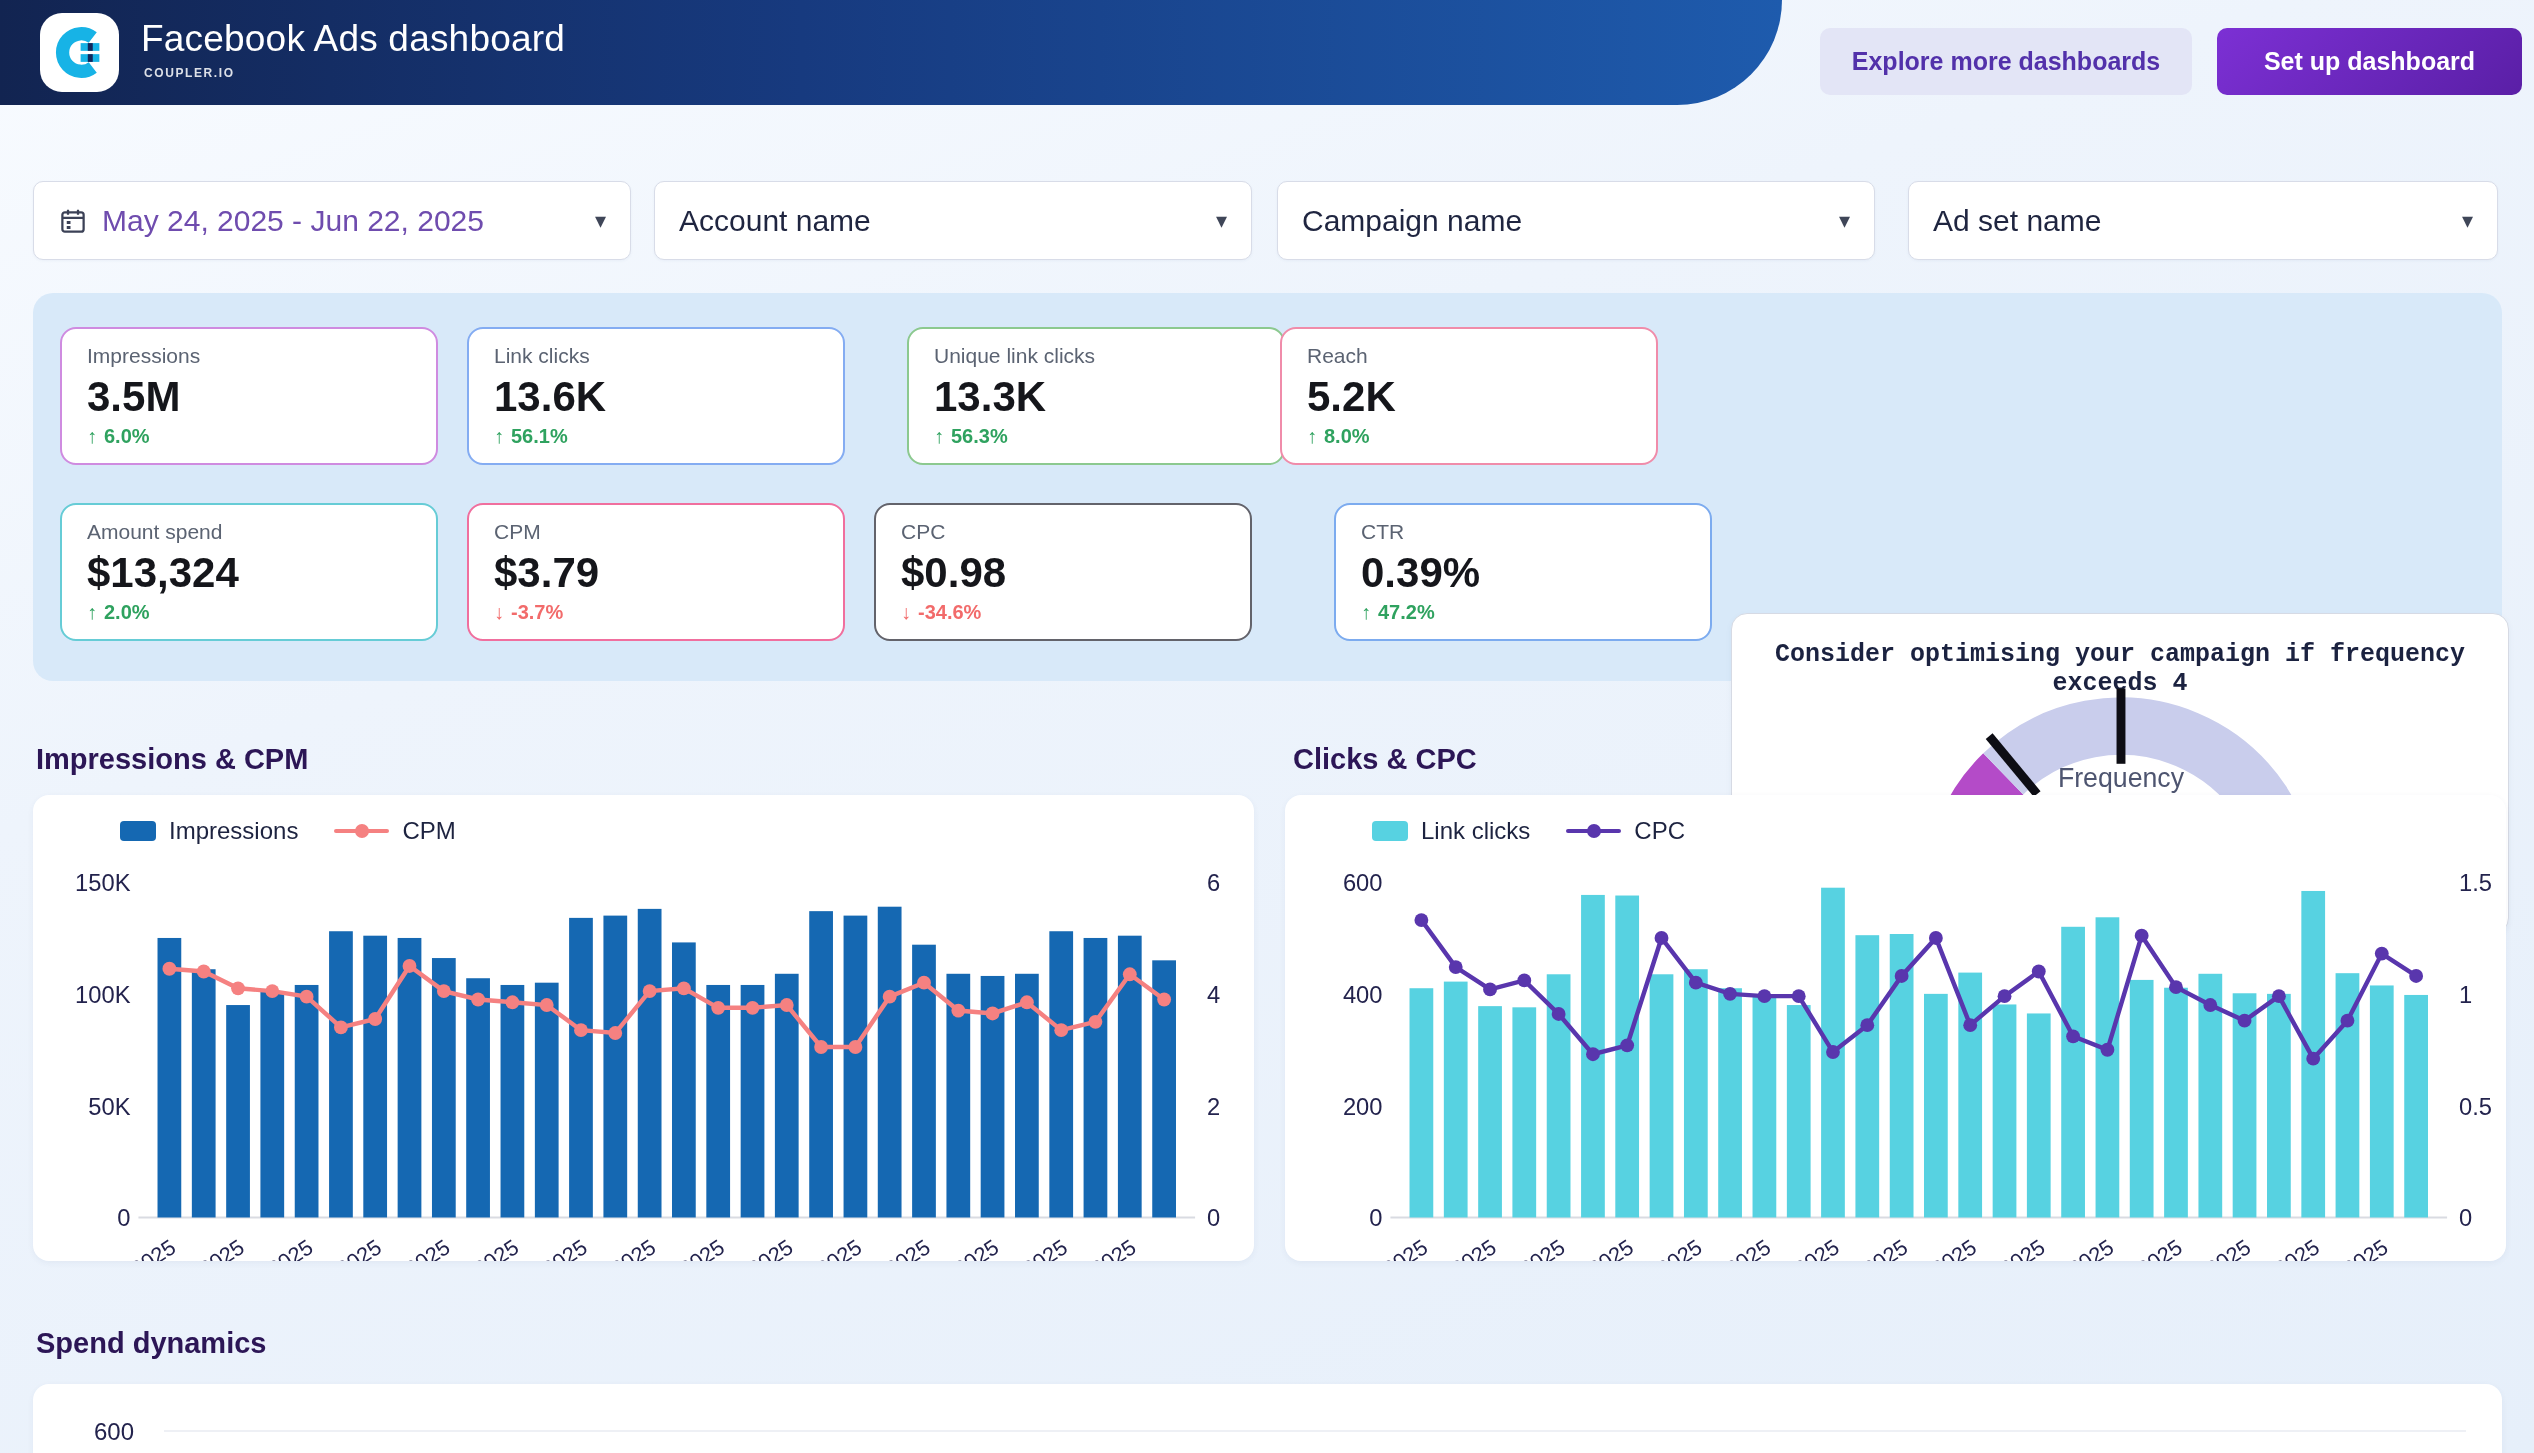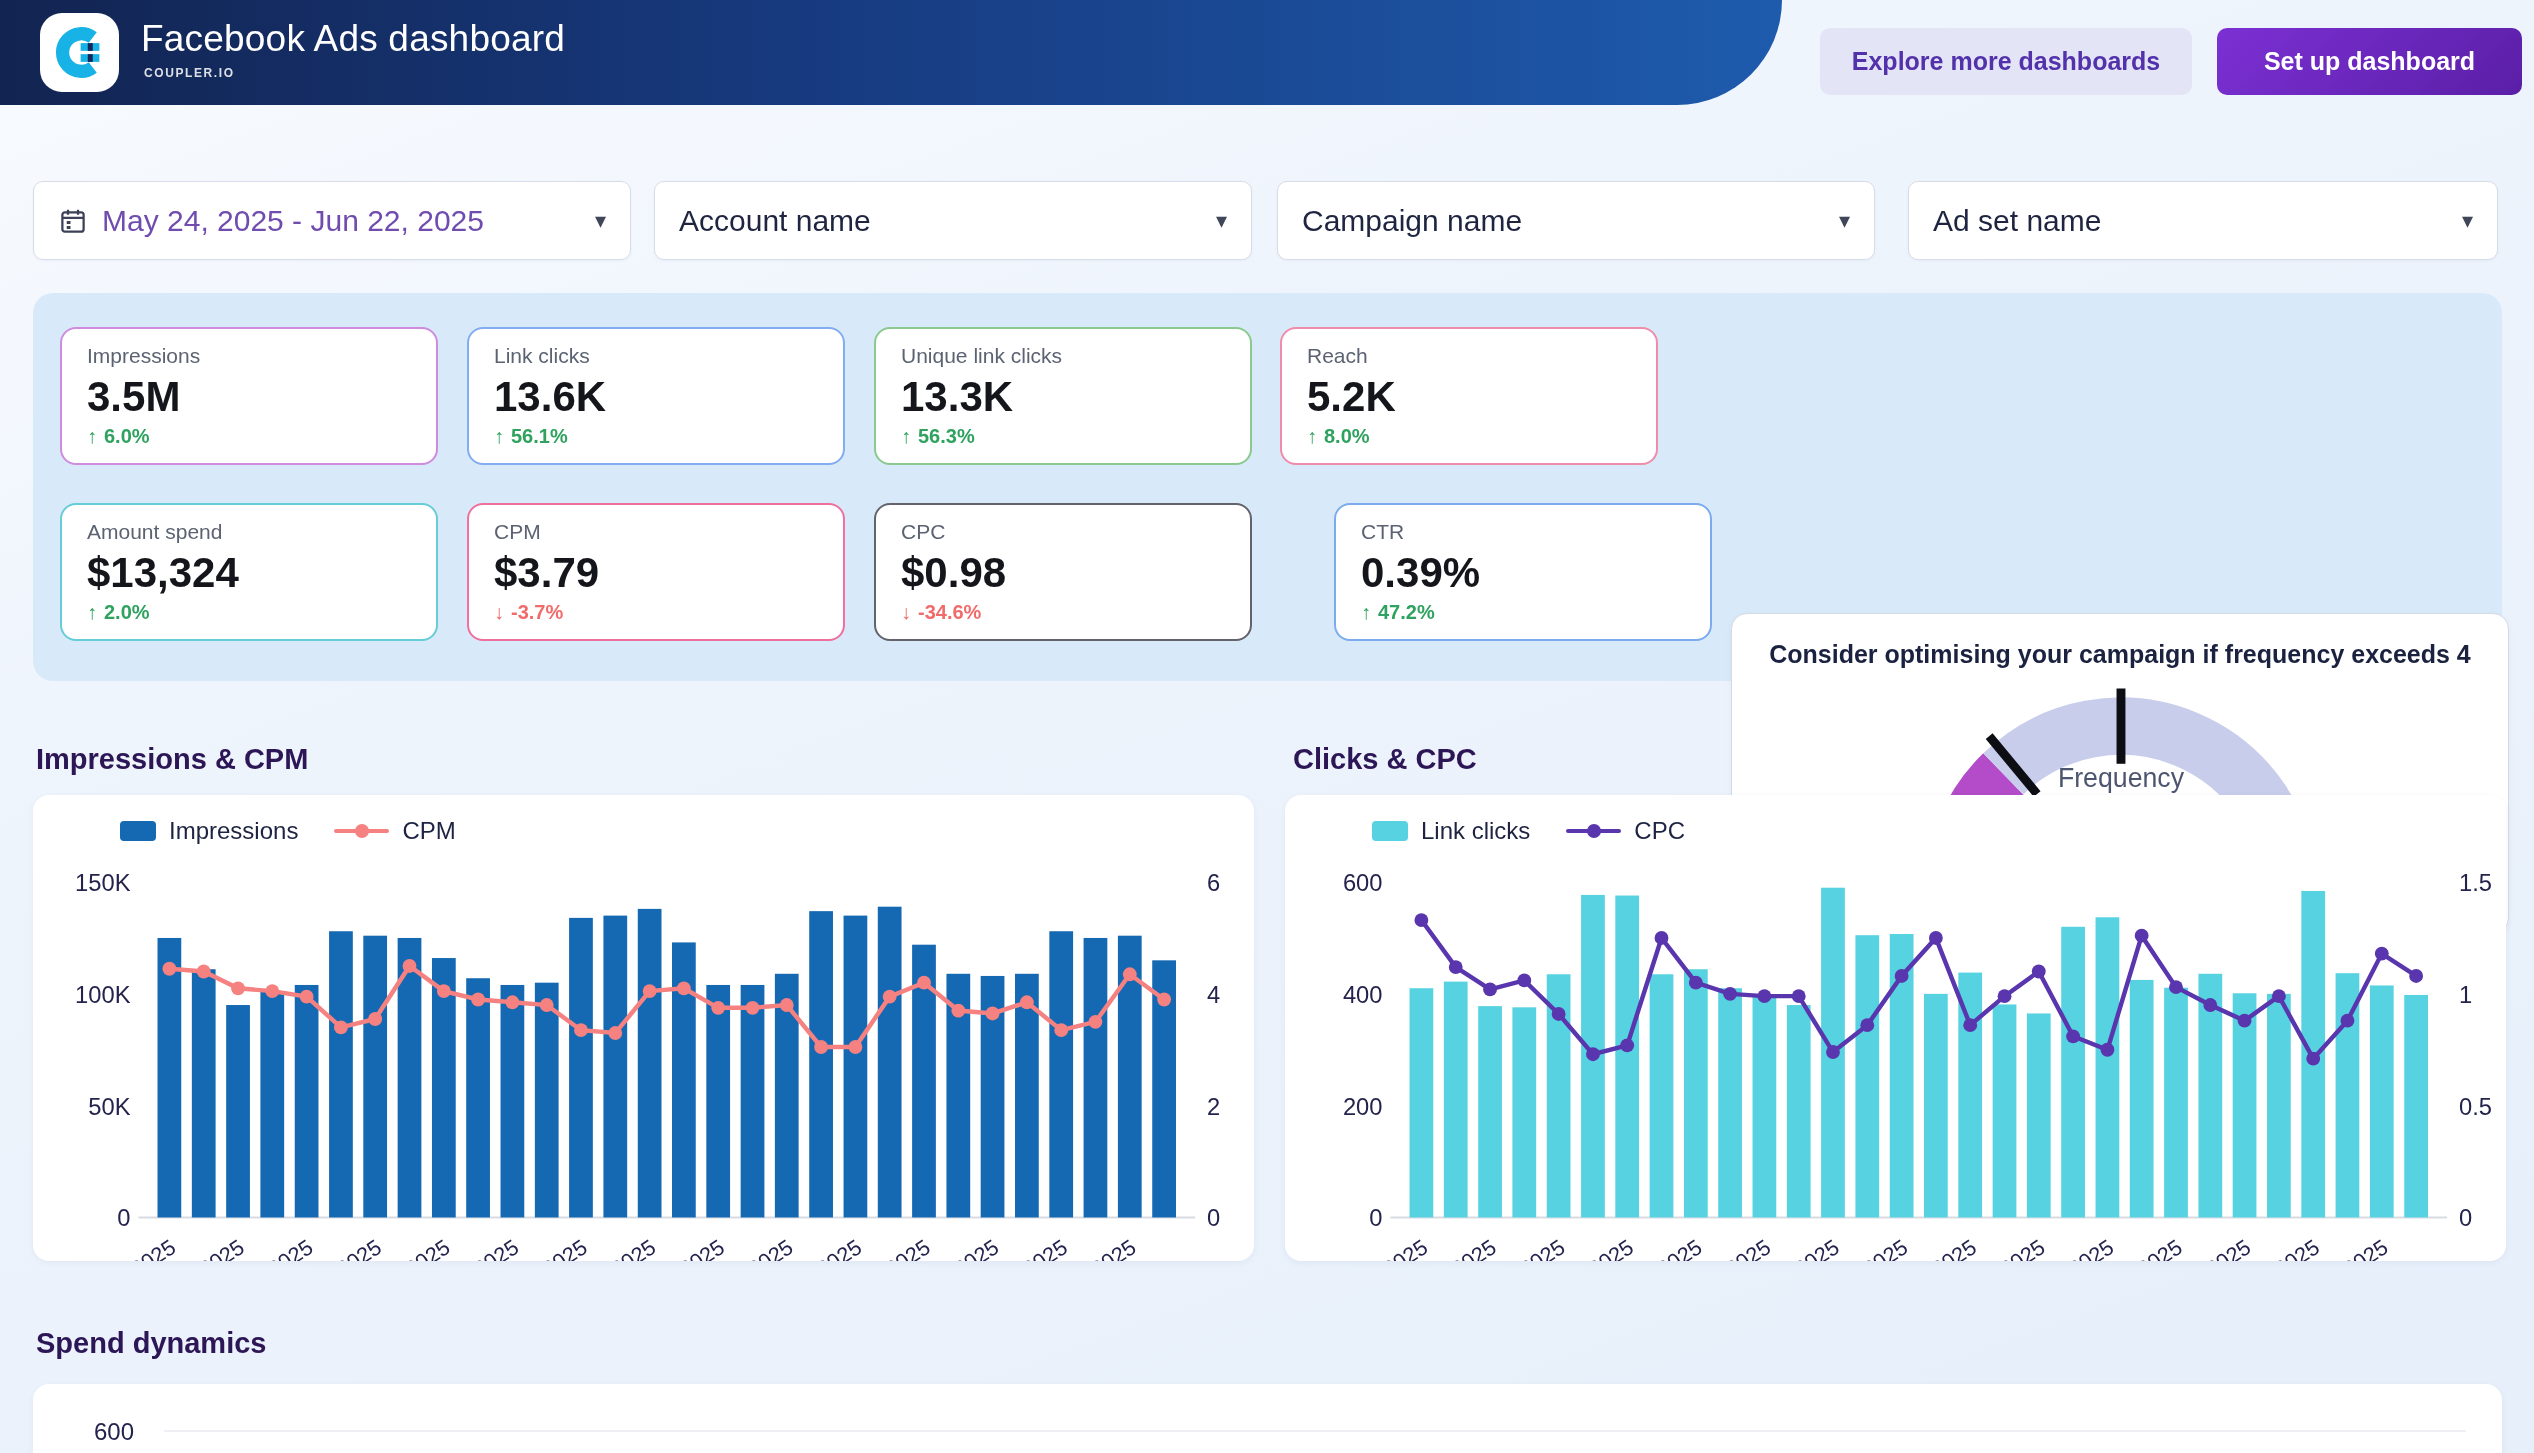--- a/index.html
+++ b/index.html
@@ -39,21 +39,21 @@
   #kpi-panel{position:absolute;left:33px;top:293px;width:2469px;height:388px;background:#d8e9f9;border-radius:20px;}
   .kpi-card{position:absolute;width:378px;height:138px;background:#fff;border:2px solid #ccc;
     border-radius:16px;box-sizing:border-box;padding:15px 25px;display:flex;flex-direction:column;justify-content:space-between;}
   .kpi-label{font-size:21px;color:#5b6372;}
   .kpi-value{font-size:42px;font-weight:700;color:#15161b;line-height:1;}
   .kpi-delta{font-size:20px;font-weight:700;display:flex;gap:7px;align-items:center;}
 
   
   #gauge-card{position:absolute;left:1698px;top:320px;width:776px;height:319px;background:#fff;
     border:1px solid #d6dae4;border-radius:16px;box-shadow:0 2px 6px rgba(50,70,120,.05);overflow:hidden;}
-  #gauge-note{position:absolute;top:26px;width:100%;text-align:center;font-size:25px;font-weight:600;color:#1b2240;}
+  #gauge-note{position:absolute;top:26px;width:100%;text-align:center;font-size:25px;font-weight:600;color:#1b2240;font-family:Liberation Mono, monospace;}
   #gauge-svg{position:absolute;left:0;top:36px;}
   .g-label{font-size:27px;fill:#4e5570;}
   .g-value{font-size:48px;font-weight:700;fill:#1c2144;}
   .g-delta{font-size:27px;font-weight:600;fill:#f9837a;}
   .g-arrow{font-size:27px;font-weight:700;fill:#f9837a;}
   .g-axis{font-size:27px;font-weight:600;fill:#1c2144;}
 
   
   .sec-title{position:absolute;font-size:29px;font-weight:700;color:#2c1656;}
   .chart-card{position:absolute;top:795px;width:1221px;height:466px;background:#fff;border-radius:16px;
@@ -130,21 +130,21 @@
       </div>
   </div>
   <div class="kpi-card" style="left: 434px; top: 34px; border-color: rgb(132, 172, 242);">
     <div class="kpi-label">Link clicks</div>
     <div class="kpi-value">13.6K</div>
     <div class="kpi-delta" style="color: rgb(47, 162, 95);">
         <span class="arrow">↑</span>
         <span>56.1%</span>
       </div>
   </div>
-  <div class="kpi-card" style="left: 841px; top: 34px; border-color: rgb(140, 201, 143);">
+  <div class="kpi-card" style="left: 874px; top: 34px; border-color: rgb(140, 201, 143);">
     <div class="kpi-label">Unique link clicks</div>
     <div class="kpi-value">13.3K</div>
     <div class="kpi-delta" style="color: rgb(47, 162, 95);">
         <span class="arrow">↑</span>
         <span>56.3%</span>
       </div>
   </div>
   <div class="kpi-card" style="left: 1247px; top: 34px; border-color: rgb(240, 140, 170);">
     <div class="kpi-label">Reach</div>
     <div class="kpi-value">5.2K</div>

